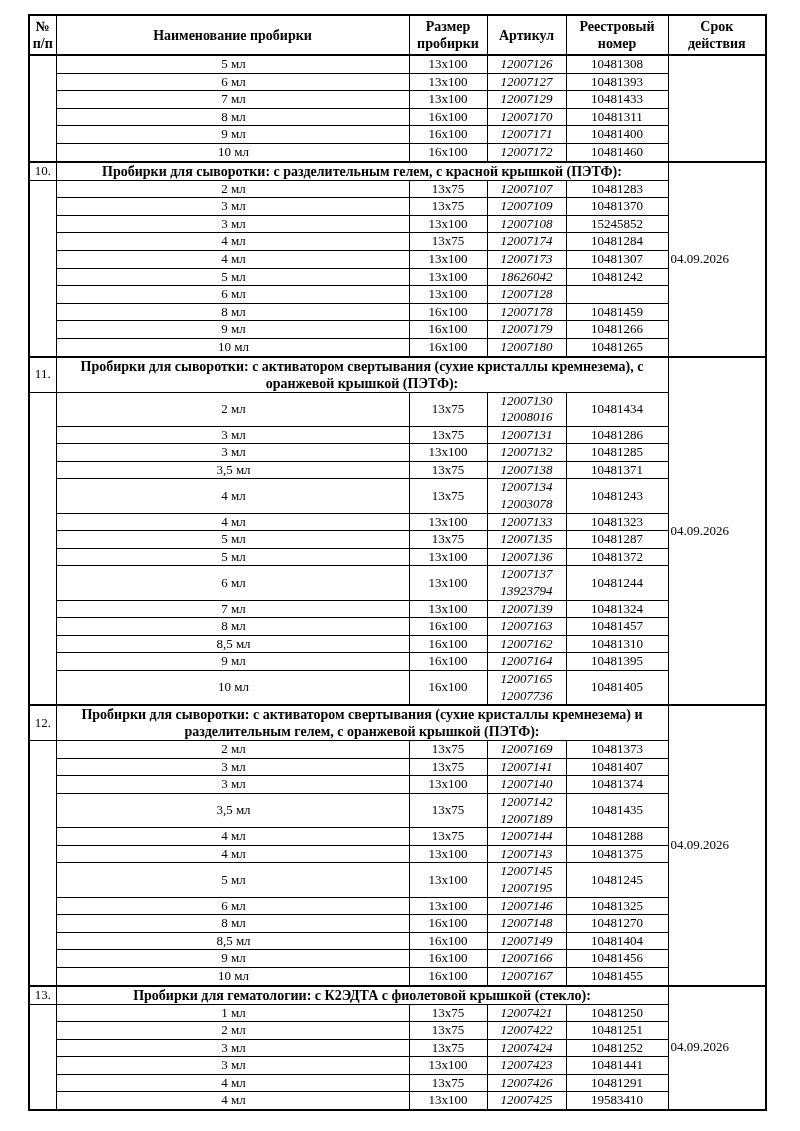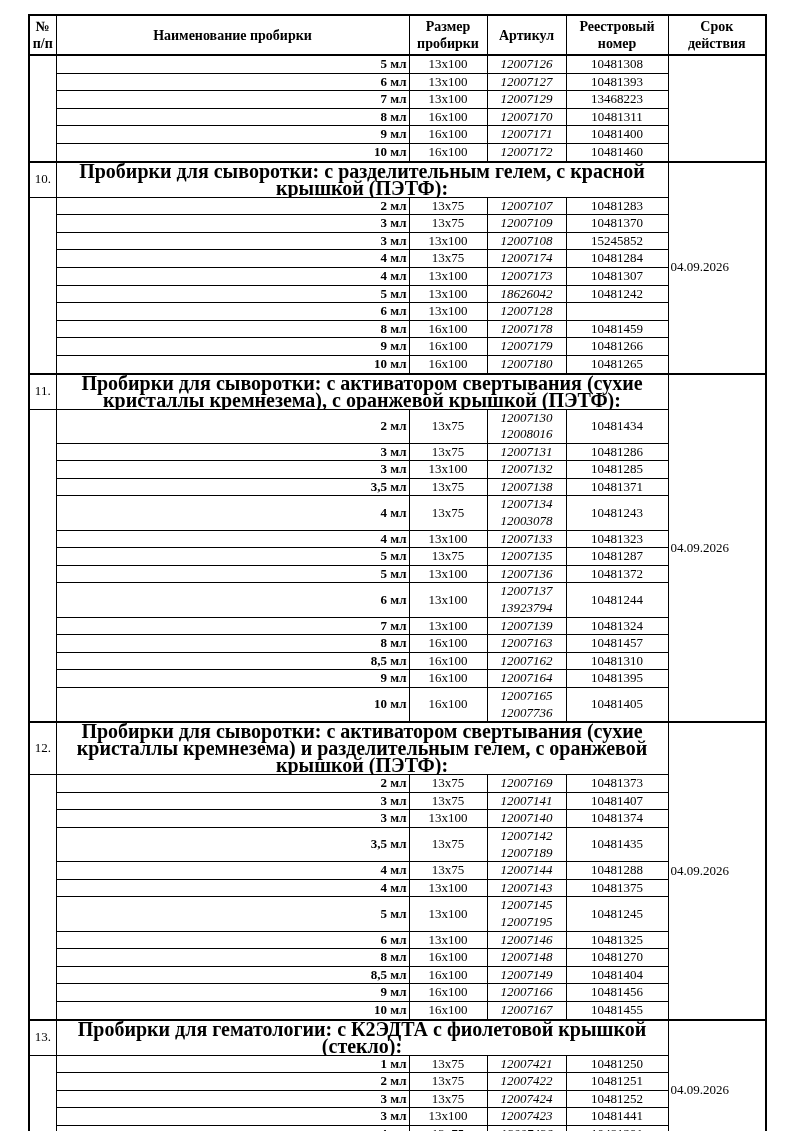--- a/index.html
+++ b/index.html
@@ -27,25 +27,25 @@
   }
   .reg-table thead th {
     font-size: 14px;
     font-weight: bold;
     text-align: center;
     white-space: pre-line;
     line-height: 17px;
     padding: 2px 1px;
     border-bottom: 2px solid #000;
   }
-  td.name   { text-align: right; padding-left: 4px; font-weight: bold; }
+  td.name   { text-align: center; padding-left: 4px; }
   td.center { text-align: center; }
   td.articles { white-space: pre-line; font-style: italic; }
   td.section-title {
-    font-size: 20px;
+    font-size: 14px;
     font-weight: bold;
     text-align: center;
     line-height: 17px;
     padding: 0 4px;
   }
   tr.section-start > td { border-top: 2px solid #000; }
   td.validity { text-align: left; vertical-align: middle; }
 </style>
 </head>
 <body>
@@ -86,21 +86,21 @@
         <tr>
           <td class="name">6 мл</td>
           <td class="center">13x100</td>
           <td class="center articles">12007127</td>
           <td class="center">10481393</td>
         </tr>
         <tr>
           <td class="name">7 мл</td>
           <td class="center">13x100</td>
           <td class="center articles">12007129</td>
-          <td class="center">13468223</td>
+          <td class="center">10481433</td>
         </tr>
         <tr>
           <td class="name">8 мл</td>
           <td class="center">16x100</td>
           <td class="center articles">12007170</td>
           <td class="center">10481311</td>
         </tr>
         <tr>
           <td class="name">9 мл</td>
           <td class="center">16x100</td>

